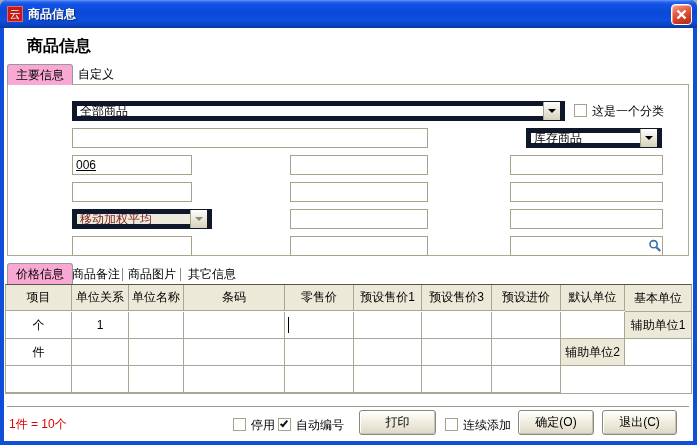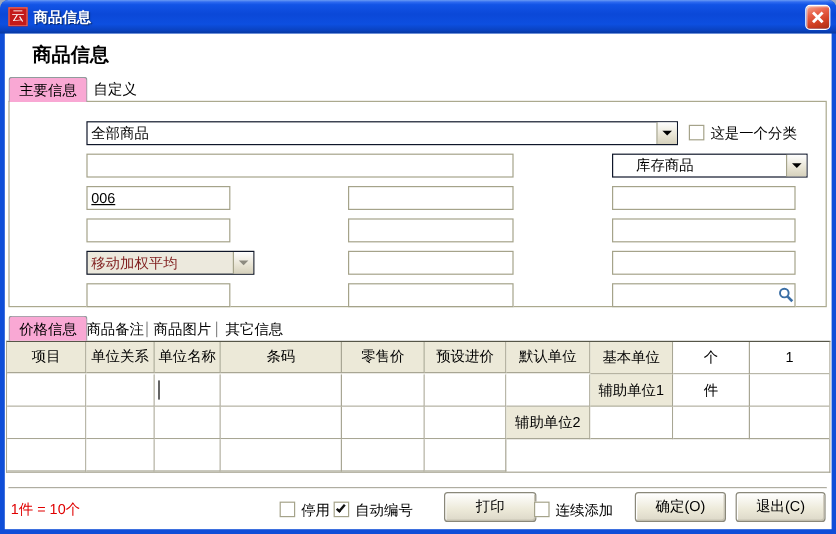--- a/index.html
+++ b/index.html
@@ -40,21 +40,21 @@
   .lcol1 { left:0;  width:64px; }
   .lcol2 { left:180px; width:102px; }
   .lcol3 { left:380px; width:122px; }
 
   .txt { position:absolute; height:20px; border:1px solid #a5a38a; background:#fff; font:12px "Liberation Sans","DejaVu Sans",sans-serif;
     padding:0 3px; outline:none; }
   .icol1 { left:68px; width:120px;text-decoration:underline; }
   .icol2 { left:286px; width:138px; }
   .icol3 { left:506px; width:157px; }
 
-  .combo { position:absolute; height:20px; border:1px solid #0f172a; background:#fff; display:flex; align-items:center; cursor:default; }
+  .combo { position:absolute; height:20px; border:5px solid #0f172a; background:#fff; display:flex; align-items:center; cursor:default; }
   .combo-text { flex:1; padding:0 3px; line-height:18px; white-space:nowrap; overflow:hidden; }
   .combo-btn { width:17px; height:18px; background:linear-gradient(180deg,#fefefe,#e8e4d4 60%,#d6d1bc);
     border-left:1px solid #a5a38a; display:flex; align-items:center; justify-content:center; }
   .arrow-down { width:0; height:0; border-left:4px solid transparent; border-right:4px solid transparent; border-top:4px solid #000; }
   .combo.disabled { background:#ece9dd; }
   .combo.disabled .combo-text { color:#7f1d1d; }
   .combo.disabled .arrow-down { border-top-color:#8d8b80; }
 
   .cb { position:absolute; width:13px; height:13px; border:1px solid #a5a38a; background:#fff; cursor:pointer; }
   .cb .tick { display:none; position:absolute; left:3px; top:0px; width:4px; height:8px;
@@ -78,21 +78,21 @@
   .tc.rowhdr { background:#ece9d8; height:27px; }
   .tc.data { height:27px; background:#fff; }
   .caret { position:absolute; left:3px; top:5px; width:1px; height:16px; background:#000; animation:blink 1s steps(1) infinite; }
   @keyframes blink { 50% { opacity:0; } }
 
   
   .footer-sep { position:absolute; left:3px; top:378px; width:682px; height:2px; border-top:1px solid #9c9a8a; border-bottom:1px solid #fff; }
   .relation-note { position:absolute; left:5px; top:388px; color:#e00000; white-space:nowrap; }
   .btn { position:absolute; height:25px; font:12px "Liberation Sans","DejaVu Sans",sans-serif;
     background:linear-gradient(180deg,#fff,#ece9d8 60%,#dcd8c8); border:1px solid #8a887a; border-radius:3px;
-    box-shadow:inset 1px 1px 0 #fff, inset -1px -1px 0 #c8c4b4; cursor:pointer;margin-left:11px; }
+    box-shadow:inset 1px 1px 0 #fff, inset -1px -1px 0 #c8c4b4; cursor:pointer; }
 </style>
 </head>
 <body>
 
 <div class="window">
 
   <div class="titlebar">
     <div class="app-icon">云</div>
     <div class="title-text">商品信息</div>
     <div class="close-btn">
@@ -120,21 +120,21 @@
       <span class="combo-btn">
           <span class="arrow-down"></span>
         </span>
     </div>
     <span class="cb" style="left:570px; top:76px; z-index:2;"></span>
     <span class="cb-label" style="left:588px; top:76px; z-index:2;">这是一个分类</span>
 
     <span class="lbl lcol1" style="top:100px;">商品全名</span>
     <input class="txt" style="left: 68px; top: 100px; width: 356px; z-index: 2;" value="">
     <span class="lbl lcol3" style="top:100px;">商品属性</span>
-    <div class="combo" style="left:506px; top:100px; width:163px; z-index:2;padding-left:16px;">
+    <div class="combo" style="left:522px; top:100px; width:136px; z-index:2;">
       <span class="combo-text">库存商品</span>
       <span class="combo-btn">
           <span class="arrow-down"></span>
         </span>
     </div>
 
     <span class="lbl lcol1" style="top:127px;">商品编号</span>
     <input class="txt icol1" style="top: 127px; z-index: 2;" value="006">
     <span class="lbl lcol2" style="top:127px;">商品简名</span>
     <input class="txt icol2" style="top: 127px; z-index: 2;" value="">
@@ -181,20 +181,22 @@
       <div class="tab-divider" style="left:176px; top:240px;"></div>
       <div class="tabb" style="left:180px;">其它信息</div>
     </div>
 
     <div class="tbl">
       <div class="tc hdr">项目</div>
       <div class="tc hdr">单位关系</div>
       <div class="tc hdr">单位名称</div>
       <div class="tc hdr">条码</div>
       <div class="tc hdr">零售价</div>
+      <div class="tc hdr">预设售价1</div>
+      <div class="tc hdr">预设售价3</div>
       <div class="tc hdr">预设进价</div>
       <div class="tc hdr">默认单位</div>
 
       <div class="tc rowhdr">基本单位</div>
       <div class="tc data">个</div>
       <div class="tc data">1</div>
       <div class="tc data"></div>
       <div class="tc data"></div>
       <div class="tc data">
           <span></span>

